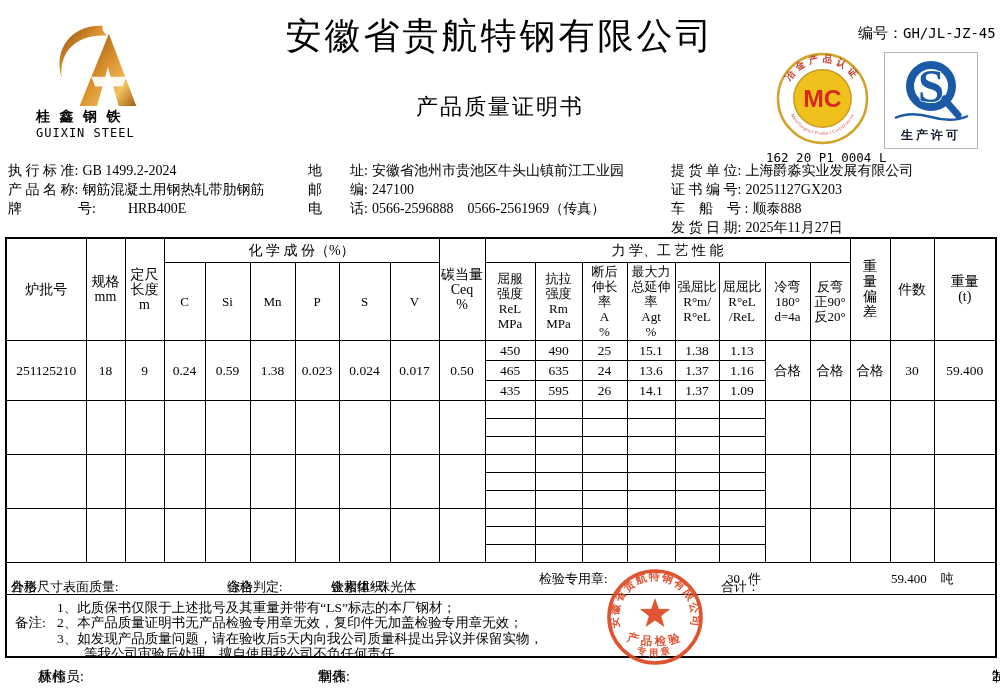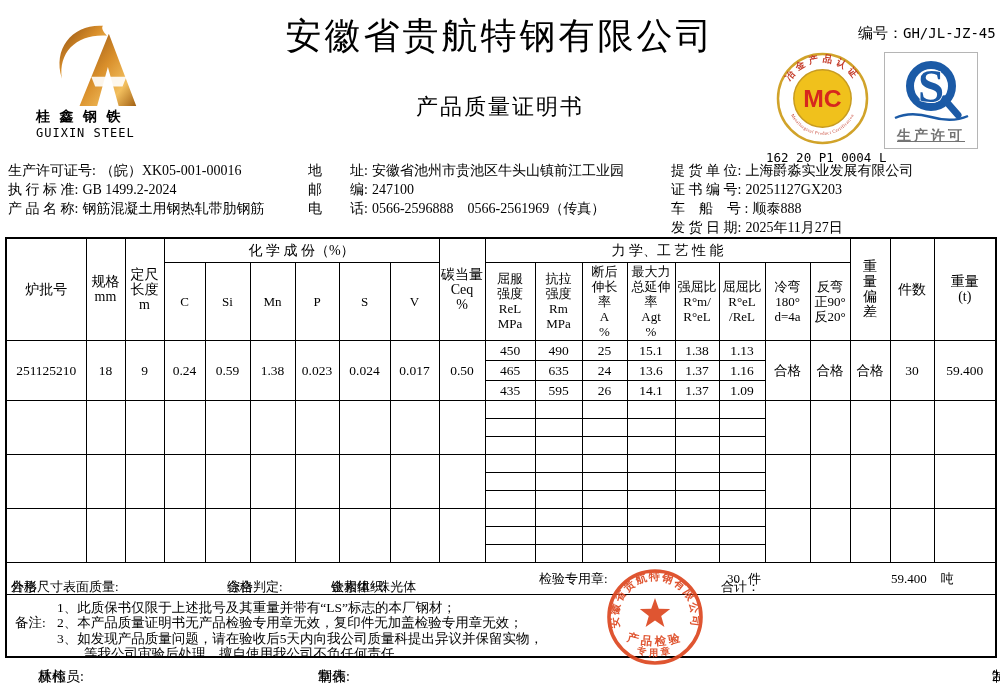--- a/index.html
+++ b/index.html
@@ -13,21 +13,21 @@
   .serial{position:absolute;left:858px;top:24px;font-size:15px;white-space:nowrap;}
   .serial .mono{font-family:"DejaVu Sans Mono",monospace;font-size:14px;}
   .logo{position:absolute;left:36px;top:20px;width:134px;text-align:left;}
   .logo svg{display:block;margin:0 auto;}
   .logo-cn{font-size:14px;font-weight:bold;letter-spacing:3px;white-space:nowrap;}
   .logo-en{font-size:12px;font-family:"DejaVu Sans Mono",monospace;letter-spacing:1px;}
   .mc-badge{position:absolute;left:766px;top:52px;width:112px;text-align:center;}
   .mc-cert{font-size:12.5px;font-family:"DejaVu Sans Mono",monospace;white-space:nowrap;margin-top:1px;}
   .sq-badge{position:absolute;left:884px;top:52px;width:92px;height:95px;border:1px solid #b5b5b5;
         background:#fff;text-align:center;}
-  .sq-label{font-size:14px;font-weight:bold;color:#737373;letter-spacing:3px;margin-top:-2px;text-decoration:underline;}
+  .sq-label{font-size:12px;font-weight:bold;color:#0f172a;letter-spacing:3px;margin-top:-2px;}
   
   .info{position:absolute;top:161px;font-size:14px;line-height:19px;white-space:nowrap;}
   .info.c1{left:8px;} .info.c2{left:308px;} .info.c3{left:645px;margin-left:26px;}
   .iline .lbl{margin-right:4px;}
   
   table.cert{position:absolute;left:5px;top:237px;width:990px;border-collapse:collapse;
         table-layout:fixed;border:2px solid #000;}
   table.cert td{border:1px solid #000;text-align:center;vertical-align:middle;
         font-size:13px;line-height:15px;padding:0;overflow:hidden;}
   .pre{white-space:pre-line;}
@@ -100,23 +100,23 @@
     <svg width="90" height="72" viewBox="0 0 90 72">
       <circle cx="45" cy="33" r="21" fill="none" stroke="#1B5AA6" stroke-width="8"></circle>
       <path d="M58,46 L72,62" stroke="#1B5AA6" stroke-width="7" stroke-linecap="round"></path>
       <text x="45" y="49" text-anchor="middle" font-size="47" font-weight="bold" fill="#1B5AA6" stroke="#ffffff" stroke-width="1.4" paint-order="stroke" font-family="Liberation Serif, serif">S</text>
       <path d="M9,65 Q24,58 45,64 T82,63" stroke="#1B5AA6" stroke-width="2.4" fill="none"></path>
     </svg>
     <div class="sq-label">生产许可</div>
   </div>
 
   <div class="info c1">
-    <div class="iline"><span class="lbl">生产许可证号:</span><span>（皖）XK05-001-00016</span></div>
     <div class="iline"><span class="lbl">执 行 标 准:</span><span>GB 1499.2-2024</span></div>
     <div class="iline"><span class="lbl">产 品 名 称:</span><span>钢筋混凝土用钢热轧带肋钢筋</span></div>
+    <div class="iline"><span class="lbl">牌　　　　号:</span><span>　　HRB400E</span></div>
   </div>
   <div class="info c2">
     <div class="iline"><span class="lbl">地　　址:</span><span>安徽省池州市贵池区牛头山镇前江工业园</span></div>
     <div class="iline"><span class="lbl">邮　　编:</span><span>247100</span></div>
     <div class="iline"><span class="lbl">电　　话:</span><span>0566-2596888　0566-2561969（传真）</span></div>
   </div>
   <div class="info c3">
     <div class="iline"><span class="lbl">提 货 单 位:</span><span>上海爵淼实业发展有限公司</span></div>
     <div class="iline"><span class="lbl">证 书 编 号:</span><span>20251127GX203</span></div>
     <div class="iline"><span class="lbl">车　船　号 :</span><span>顺泰888</span></div>

